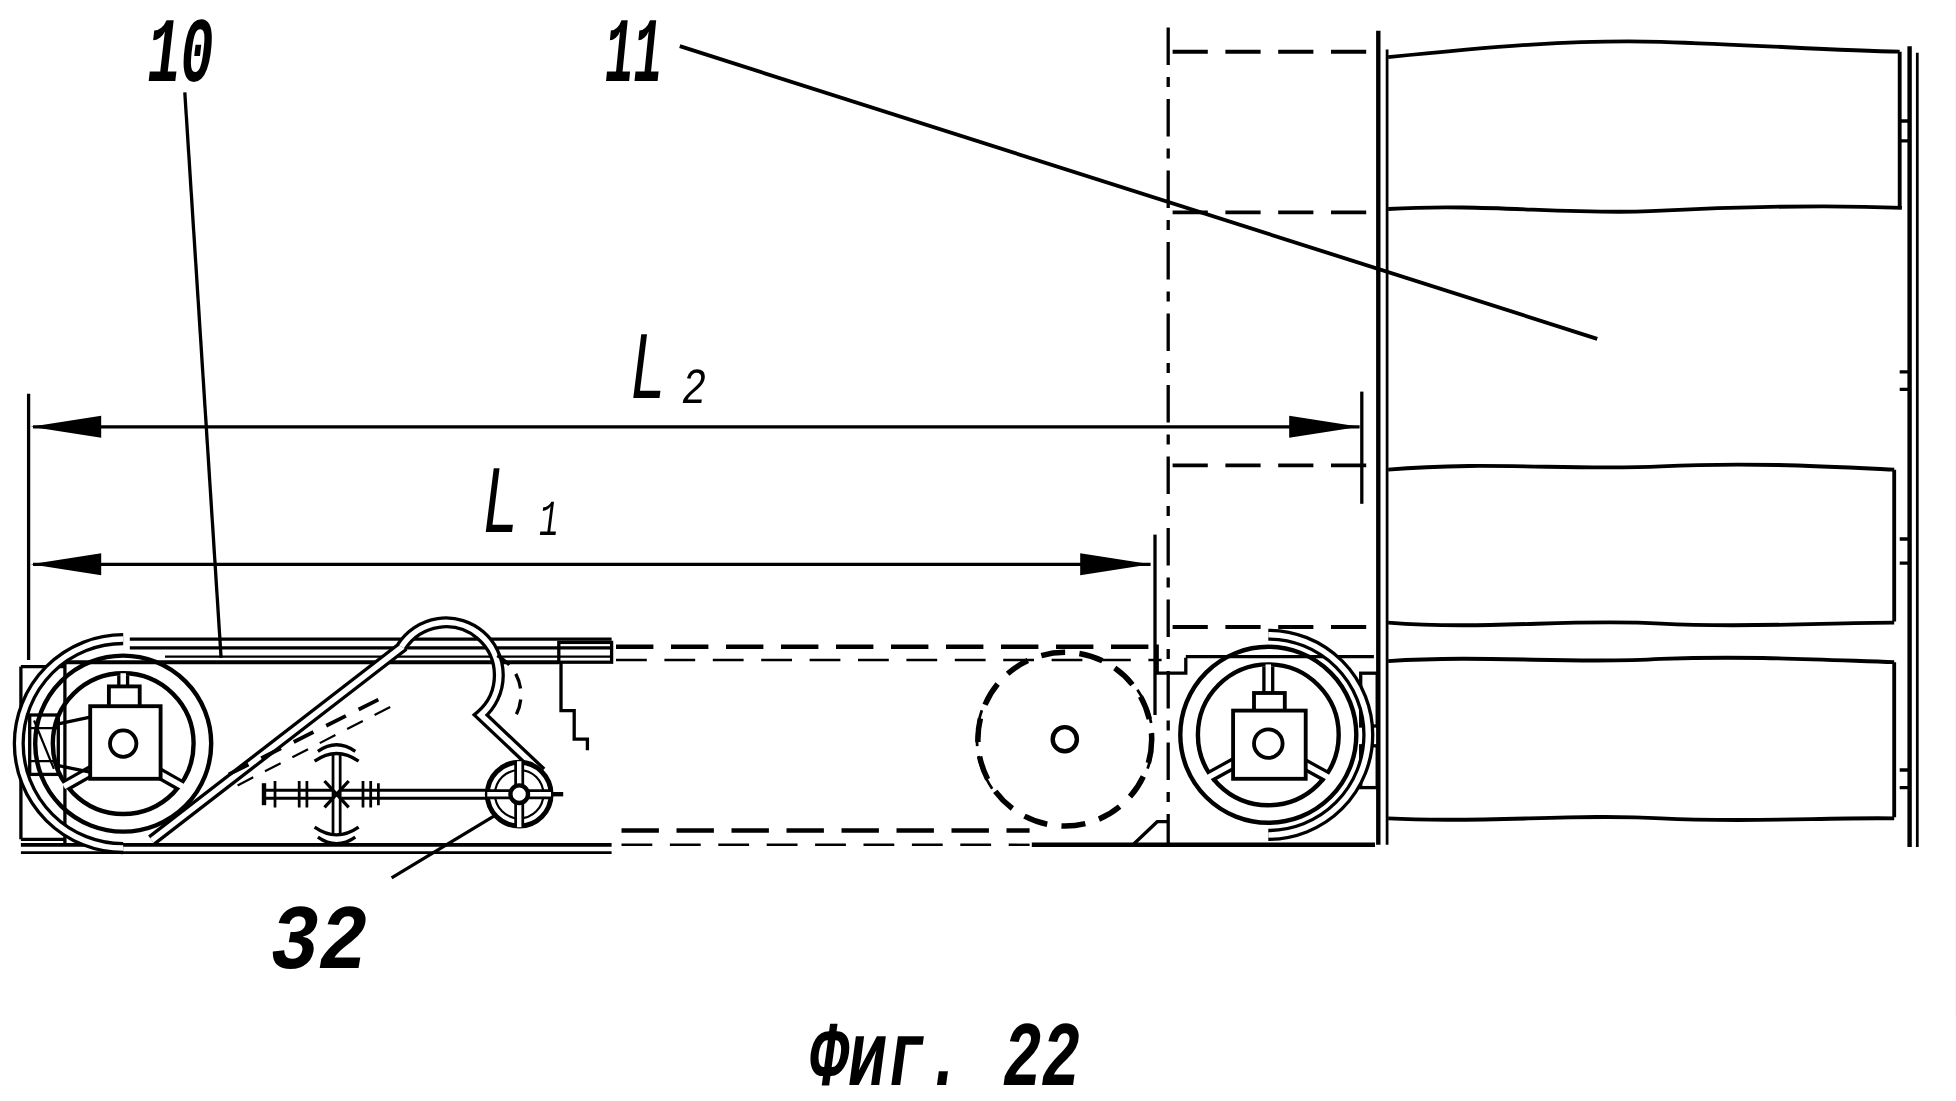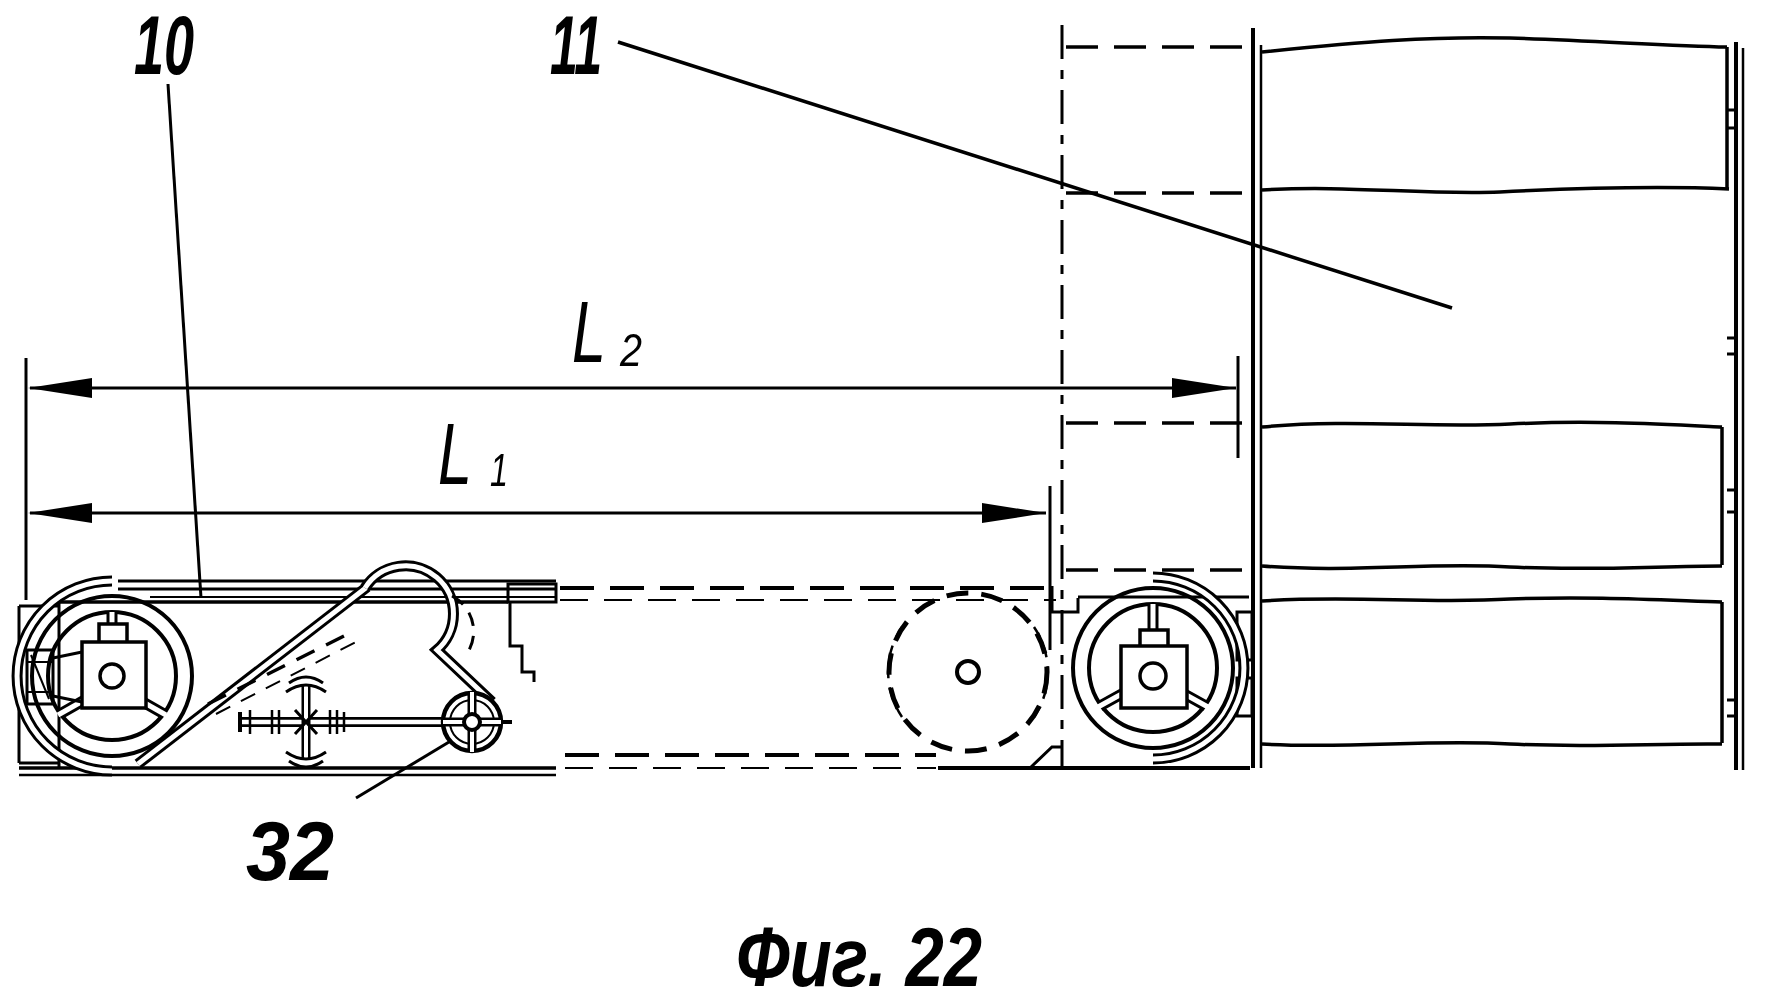--- a/index.html
+++ b/index.html
@@ -1,17 +1,17 @@
 <!DOCTYPE html>
 <html style="--ink: #000000; --paper: #ffffff;"><head>
 <meta charset="utf-8">
 <style>
   html,body{margin:0;padding:0;background:#e8e8e8;}
   .root{position:relative;width:1778px;height:1001px;background:var(--paper,#fff);overflow:hidden;margin:0 auto;
-        font-family:Liberation Sans, sans-serif;}
+        font-family:Liberation Mono, monospace;}
   svg{display:block;width:100%;height:100%;fill:none;stroke-linecap:butt;stroke-linejoin:miter;}
   .k{stroke:var(--ink,#000);}
   .w{stroke:var(--paper,#fff);}
   .fk{fill:var(--ink,#000);stroke:none;}
   .fw{fill:var(--paper,#fff);}
   text{fill:var(--ink,#000);stroke:none;font-style:italic;}
   .num{font-weight:bold;font-size:84px;}
   .dimL{font-size:88px;}
   .dimS{font-size:46px;}
   .cap{font-weight:bold;font-size:84px;}

